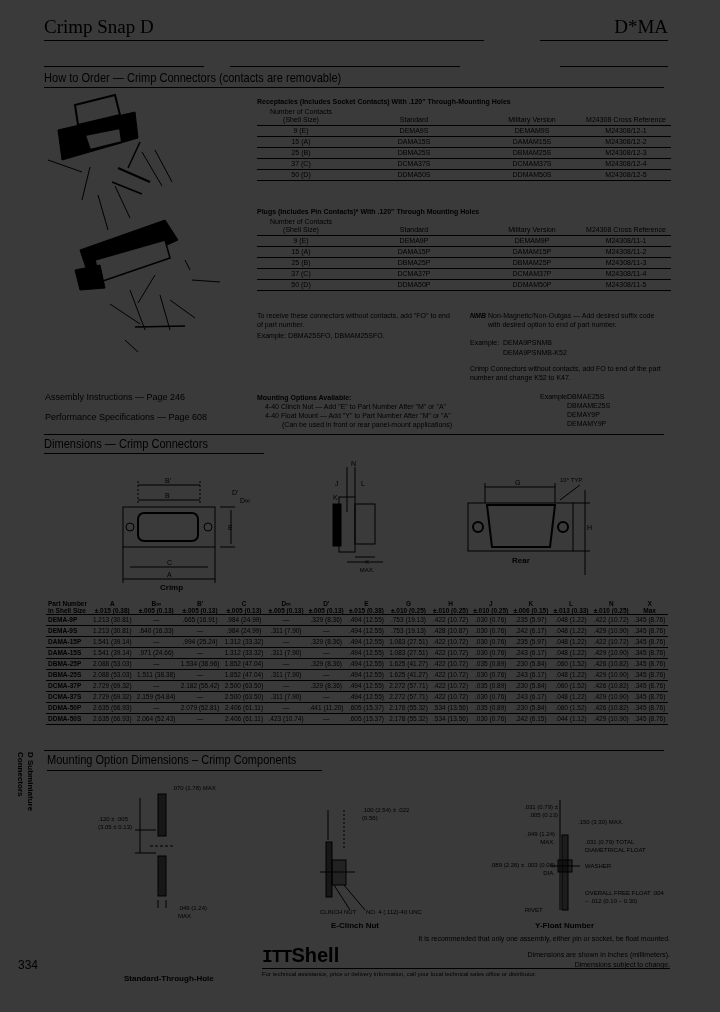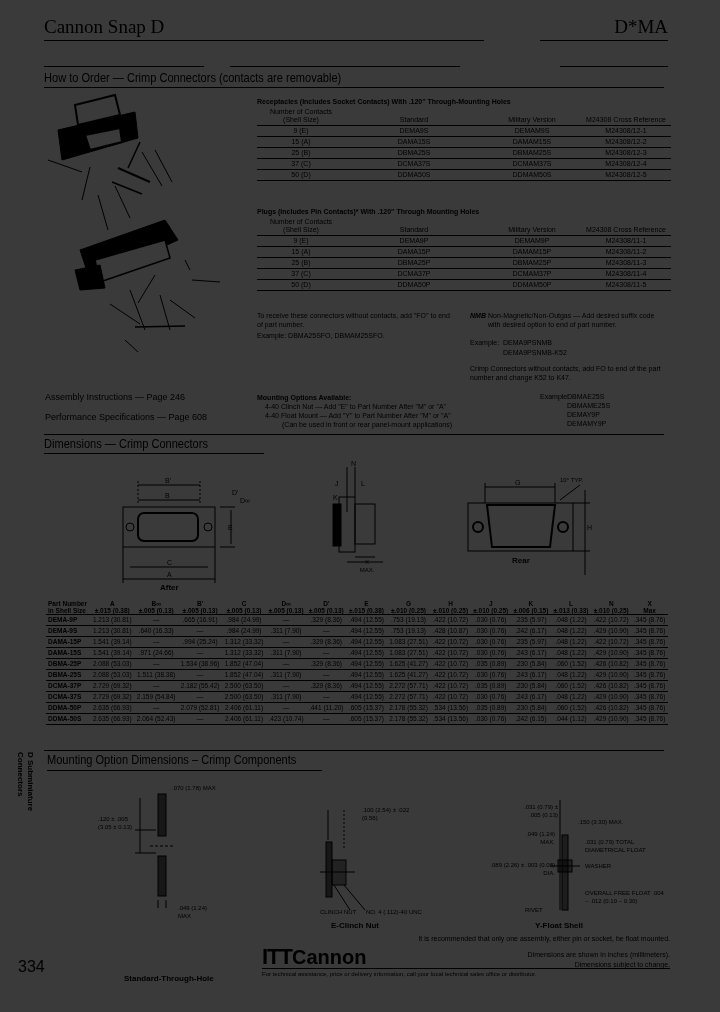--- a/index.html
+++ b/index.html
@@ -19,27 +19,27 @@
   table.order td { text-align: center; padding: 1px 4px; border-bottom: 1px solid #000; height: 8px; line-height: 8px; }
   table.dims { position: absolute; border-collapse: collapse; font-size: 6.5px; }
   table.dims th { font-weight: bold; text-align: center; line-height: 7px; padding: 0 2px; border-bottom: 1px solid #000; vertical-align: bottom; }
   table.dims th:first-child { text-align: left; }
   table.dims td { text-align: center; padding: 0 2px; height: 10px; line-height: 10px; border-bottom: 1px solid #000; white-space: nowrap; }
   table.dims td:first-child { text-align: left; font-weight: bold; }
   .caption { font-size: 8px; font-weight: bold; text-align: center; white-space: nowrap; }
   .side-tab { left: 8px; top: 752px; width: 34px; height: 70px; }
   .side-tab span { display: block; writing-mode: vertical-rl; font-size: 8px; font-weight: bold; position: absolute; top: 0; }
   .logo { left: 262px; top: 944px; font-size: 20px; font-weight: bold; }
-  .logo .itt { font-family: Liberation Sans, sans-serif; font-size: 22px; letter-spacing: -1px; }
+  .logo .itt { font-family: Liberation Mono, monospace; font-size: 18px; letter-spacing: -1px; }
   svg { position: absolute; overflow: visible; }
 </style>
 </head>
 <body>
 
-<div class="abs hdr-title">Cannon Snap D</div>
+<div class="abs hdr-title">Crimp Snap D</div>
 <div class="abs hdr-code">D*MA</div>
 <div class="rule" style="left:44px;top:40px;width:440px;"></div>
 <div class="rule" style="left:540px;top:40px;width:128px;"></div>
 <div class="rule" style="left:44px;top:66px;width:160px;"></div>
 <div class="rule" style="left:230px;top:66px;width:230px;"></div>
 <div class="rule" style="left:560px;top:66px;width:108px;"></div>
 
 <div class="abs section-title" style="left:44px;top:70px;">How to Order — Crimp Connectors (contacts are removable)</div>
 <div class="rule" style="left:44px;top:87px;width:620px;"></div>
 
@@ -208,21 +208,21 @@
   <g font-size="7" fill="#000" font-family="Liberation Sans, sans-serif">
     <text x="45" y="8">B'</text>
       <text x="45" y="23">B</text>
       <text x="47" y="90">C</text>
       <text x="47" y="102">A</text>
     <text x="108" y="55">E</text>
       <text x="112" y="20">D'</text>
       <text x="120" y="28">D∞</text>
   </g>
 </svg>
-<div class="abs caption" style="left:160px;top:583px;">After</div>
+<div class="abs caption" style="left:160px;top:583px;">Crimp</div>
 
 <svg style="left:325px;top:462px;" width="60" height="115">
   <g stroke="#000" fill="none" stroke-width="1">
     <rect x="14" y="35" width="16" height="55"></rect>
     <rect x="8" y="42" width="8" height="42" fill="#000"></rect>
     <rect x="30" y="42" width="20" height="40"></rect>
     <line x1="22" y1="5" x2="22" y2="50"></line>
     <line x1="30" y1="5" x2="30" y2="35"></line>
     <line x1="30" y1="95" x2="50" y2="95"></line>
     <line x1="22" y1="100" x2="58" y2="100"></line>
@@ -503,23 +503,23 @@
   </g>
 </svg>
 <div class="abs tiny" style="left:518px;top:803px;width:40px;white-space:normal;text-align:right;">.031 (0.79) ± .005 (0.13)</div>
 <div class="abs tiny" style="left:578px;top:818px;">.150 (3.30) MAX.</div>
 <div class="abs tiny" style="left:525px;top:830px;width:30px;white-space:normal;text-align:right;">.049 (1.24) MAX.</div>
 <div class="abs tiny" style="left:585px;top:838px;width:70px;white-space:normal;">.031 (0.79) TOTAL DIAMETRICAL FLOAT</div>
 <div class="abs tiny" style="left:490px;top:861px;width:65px;white-space:normal;text-align:right;">.089 (2.26) ± .003 (0.08) DIA.</div>
 <div class="abs tiny" style="left:585px;top:862px;">WASHER</div>
 <div class="abs tiny" style="left:585px;top:889px;width:80px;white-space:normal;">OVERALL FREE FLOAT .004 – .012 (0.10 – 0.30)</div>
 <div class="abs tiny" style="left:525px;top:906px;">RIVET</div>
-<div class="abs caption" style="left:535px;top:921px;">Y-Float Shell</div>
+<div class="abs caption" style="left:535px;top:921px;">Y-Float Number</div>
 
 <div class="abs small" style="right:50px;top:934px;">It is recommended that only one assembly, either pin or socket, be float mounted.</div>
 <div class="abs logo">
-  <span class="itt">ITT</span><span>Cannon</span>
+  <span class="itt">ITT</span><span>Shell</span>
 </div>
 <div class="abs small" style="right:50px;top:950px;">Dimensions are shown in inches (millimeters).</div>
 <div class="abs small" style="right:50px;top:960px;">Dimensions subject to change.</div>
 <div class="rule" style="left:262px;top:968px;width:408px;"></div>
 <div class="abs tiny" style="left:262px;top:970px;">For technical assistance, price or delivery information, call your local technical sales office or distributor.</div>
-<div class="abs" style="left:18px;top:958px;font-size:16px;">334</div>
+<div class="abs" style="left:18px;top:958px;font-size:12px;">334</div>
 
 </body></html>

